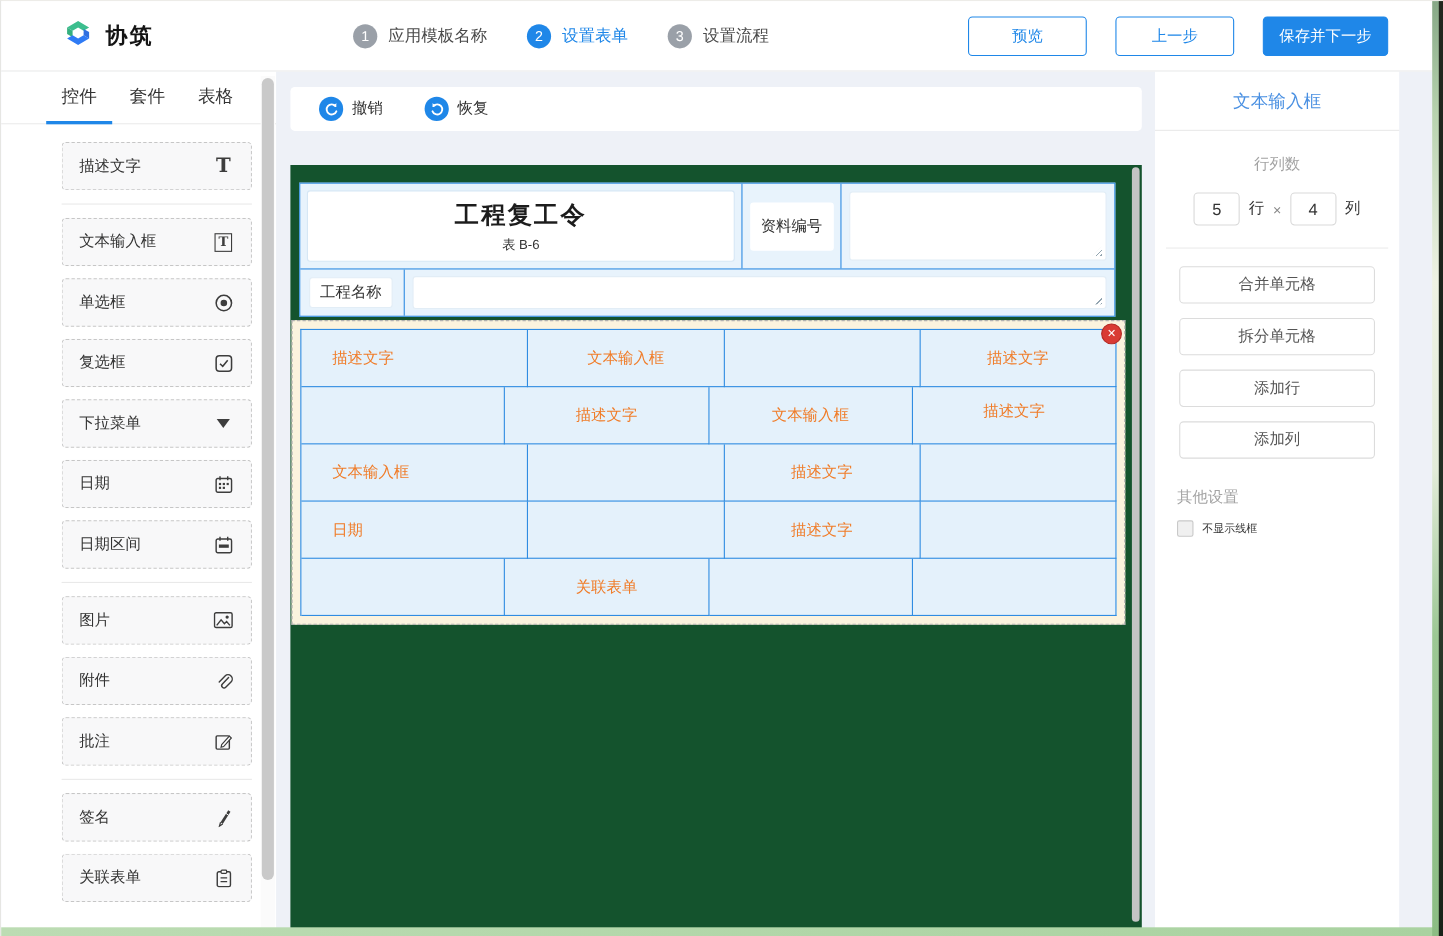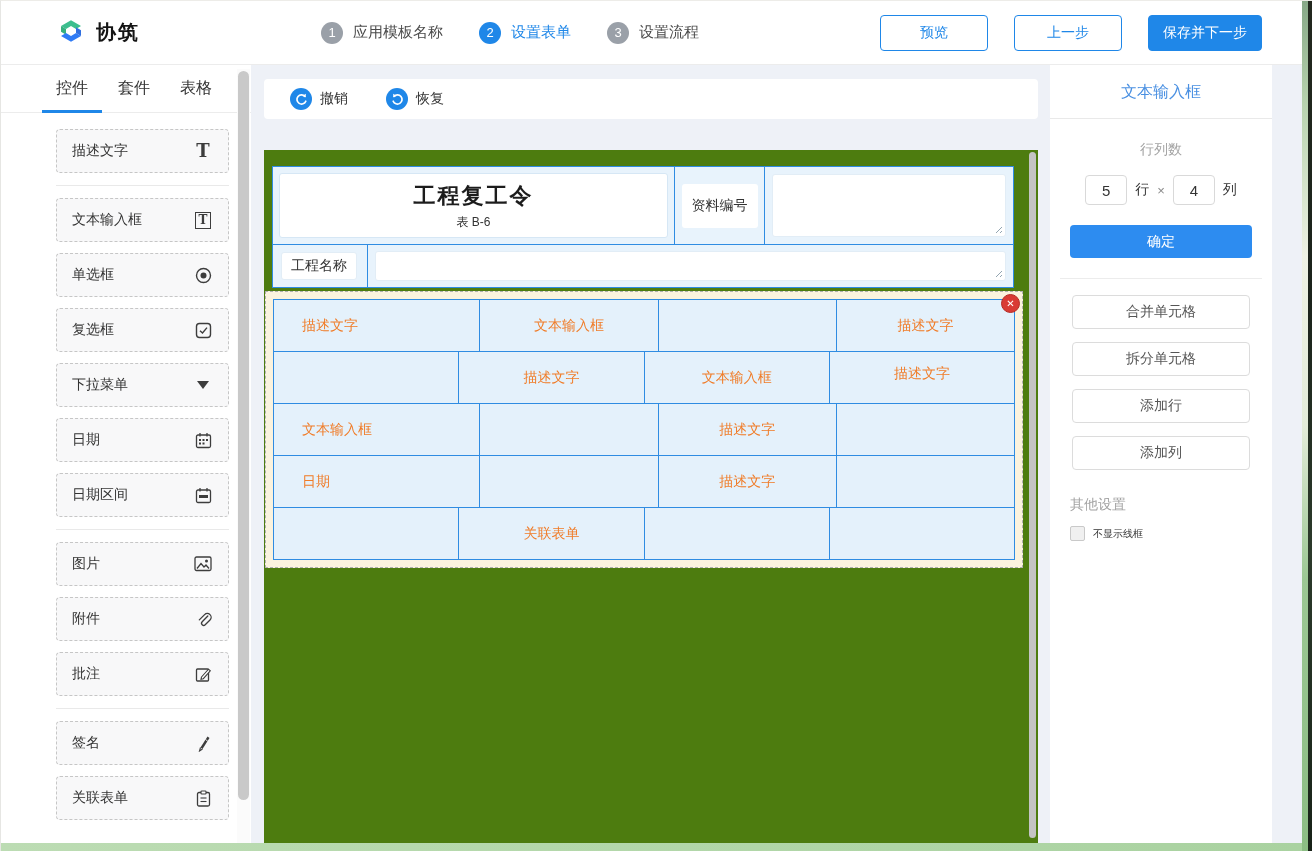--- a/index.html
+++ b/index.html
@@ -59,21 +59,21 @@
                 background:#c9c9c9; border-radius:6px; cursor:grab; }
 
   
   .center { flex:1; min-width:0; margin:0 12px 0 13px; padding-top:14px;
             display:flex; flex-direction:column;gap:23px; }
   .toolbar { height:40px; background:#fff; border-radius:4px; display:flex; align-items:center;
              gap:38px; padding-left:26px; flex-shrink:0; }
   .tool { display:flex; align-items:center; gap:8px; font-size:14px; color:#333; cursor:pointer; }
   .tool-circle { width:22px; height:22px; border-radius:50%; background:#1F87E8;
                  display:flex; align-items:center; justify-content:center; }
-  .canvas { flex:1; background:#4d7c0f; margin-top:8px; position:relative;
+  .canvas { flex:1; background:#14532d; margin-top:8px; position:relative;
             padding:16px 8px 0 8px; overflow:hidden; }
   .canvas-thumb { position:absolute; top:2px; right:2px; width:7px; height:calc(100% - 16px);
                   background:#c4c4c4; border-radius:4px; cursor:grab; }
 
   
   .form-head { width:742px; border:1px solid #2F8CE2; background:#E8F3FC; }
   .fh-row1 { display:flex; height:78px; border-bottom:1px solid #2F8CE2; }
   .fh-title-cell { width:402px; border-right:1px solid #2F8CE2; padding:6px; }
   .fh-title-box { background:#fff; border:1px solid #d6e7f5; border-radius:3px; width:100%; height:100%;
                   display:flex; flex-direction:column; align-items:center; justify-content:center; cursor:pointer; }
@@ -393,21 +393,20 @@
       <div class="panel-title">文本输入框</div>
       <div class="panel-body">
         <div class="rc-label">行列数</div>
         <div class="rc-row">
           <input class="rc-input" value="5" style="">
           <span class="rc-unit">行</span>
           <span class="rc-times">×</span>
           <input class="rc-input" value="4" style="">
           <span class="rc-unit">列</span>
         </div>
-        <button class="confirm-btn">确定</button>
         <div class="panel-divider"></div>
         <div id="panel-actions">
             <button class="action-btn">合并单元格</button>
             <button class="action-btn">拆分单元格</button>
             <button class="action-btn">添加行</button>
             <button class="action-btn">添加列</button>
           </div>
         <div class="other-label">其他设置</div>
         <div class="checkbox-row">
           <span class="checkbox"></span>

